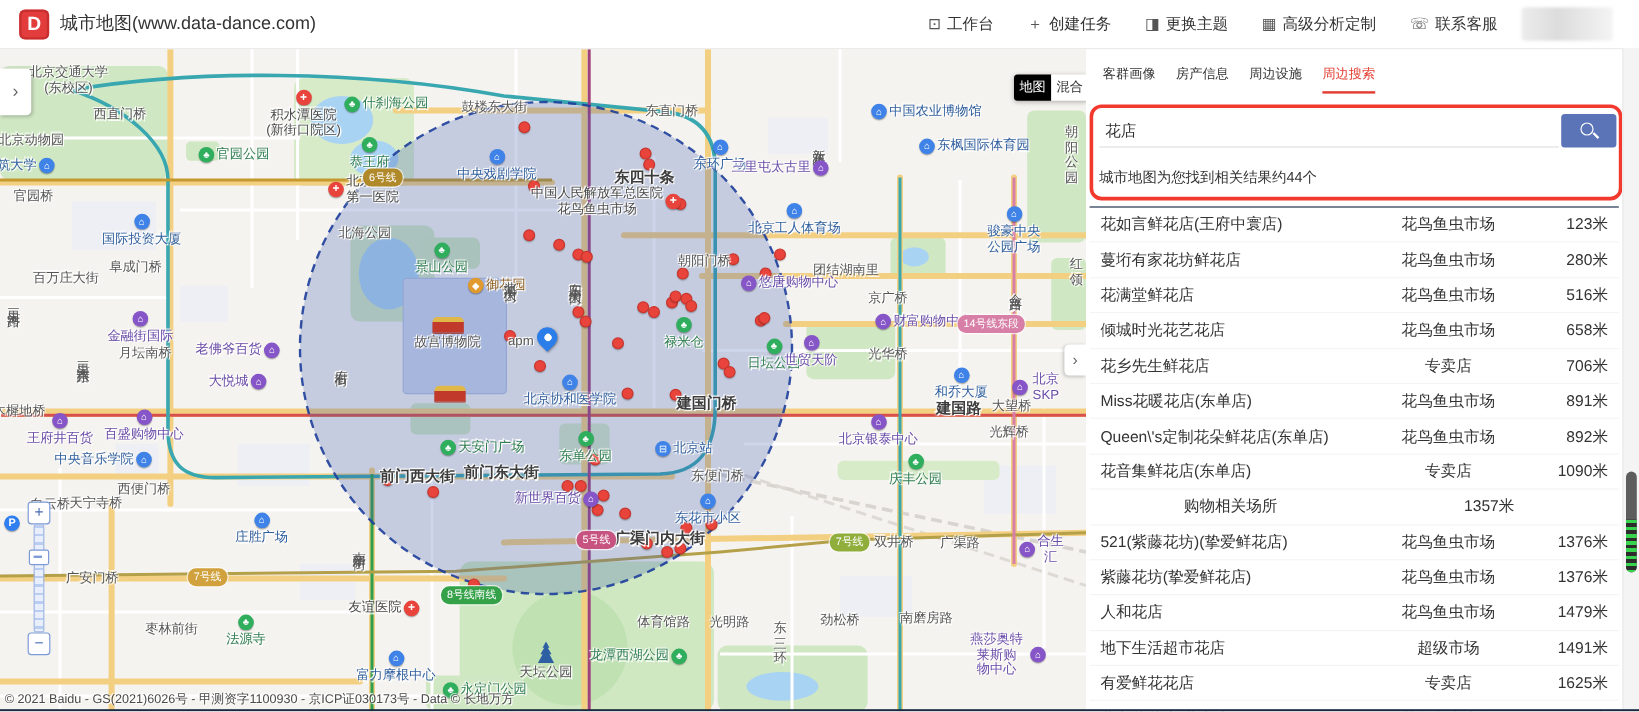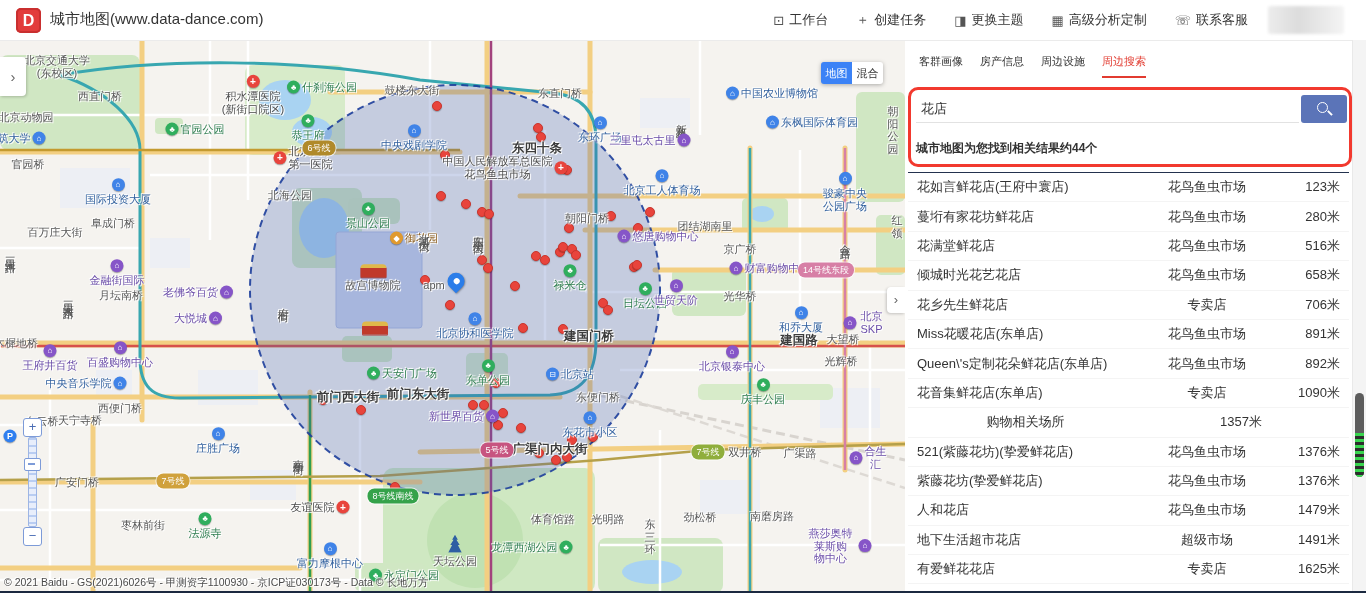--- a/index.html
+++ b/index.html
@@ -30,42 +30,42 @@
   .pin-red{background:#e8443c;font-size:10px;font-weight:bold}.pin-train{background:#3f83e8}
   .pin-orange{background:#e09a2f}.pin-pblue{background:#2f7ff0;font-size:9px;font-weight:bold}
   .palace{width:26px;height:13px;background:linear-gradient(#e0b84a 0 4px,#c0392b 4px);border-radius:4px 4px 1px 1px;box-shadow:0 1px 0 #9c2b20;}
   .temple{width:18px;height:18px;background:#2e5fa3;clip-path:polygon(50% 0,66% 28%,58% 28%,76% 58%,66% 58%,88% 100%,12% 100%,34% 58%,24% 58%,42% 28%,34% 28%);}
   .dot{position:absolute;width:8px;height:8px;background:#e8443c;border:1px solid #c9352d;border-radius:50%;transform:translate(-50%,-50%);box-shadow:0 1px 1px rgba(0,0,0,.25);}
   .badge{position:absolute;transform:translate(-50%,-50%);font-size:9px;color:#fff;padding:1px 5px;border-radius:7px;white-space:nowrap;box-shadow:0 0 0 1px rgba(255,255,255,.7);}
   #center-pin{position:absolute;left:456px;top:248px;width:17px;height:17px;background:#2b7de9;border-radius:50% 50% 50% 0;transform:translate(-50%,-90%) rotate(-45deg);box-shadow:0 1px 2px rgba(0,0,0,.4);}
   #center-pin::after{content:"";position:absolute;left:5.5px;top:5.5px;width:6px;height:6px;background:#fff;border-radius:50%;}
   #maptype{position:absolute;left:821px;top:22px;display:flex;z-index:20;filter:drop-shadow(0 1px 2px rgba(0,0,0,.3));}
   #maptype .mt{width:31px;height:22px;font-size:11px;line-height:22px;text-align:center;cursor:pointer;}
-  #mt-map{background:#3b82f6;color:#fff;border-radius:3px 0 0 3px;}
+  #mt-map{background:#000000;color:#fff;border-radius:3px 0 0 3px;margin-left:24px;}
   #mt-hybrid{background:#fff;color:#333;border-radius:0 3px 3px 0;}
   #expand-left{position:absolute;left:0;top:17px;width:26px;height:39px;background:#fff;border-radius:0 4px 4px 0;box-shadow:1px 1px 3px rgba(0,0,0,.2);color:#666;font-size:15px;text-align:center;line-height:39px;cursor:pointer;z-index:20;}
   #collapse-right{position:absolute;left:887px;top:247px;width:18px;height:26px;background:#fff;border-radius:4px 0 0 4px;box-shadow:-1px 1px 3px rgba(0,0,0,.2);color:#666;font-size:13px;text-align:center;line-height:26px;cursor:pointer;z-index:20;}
   #zoomctl{position:absolute;left:23px;top:378px;width:19px;z-index:20;}
   .zbtn{width:19px;height:19px;background:#fff;border:1px solid #7d9bd8;border-radius:3px;box-sizing:border-box;font-size:13px;color:#4a6db5;text-align:center;line-height:16px;cursor:pointer;}
   #ztrack{margin:0 auto;width:7px;height:88px;background:repeating-linear-gradient(#b9cdf2 0 2px,#e8eefb 2px 7px);border:1px solid #9db5e4;border-radius:2px;position:relative;}
   #zthumb{position:absolute;left:-5px;top:20px;width:15px;height:11px;background:#fff;border:1px solid #7d9bd8;border-radius:2px;cursor:grab;}
   #zthumb::after{content:"";position:absolute;left:3px;top:4px;width:7px;height:1.5px;background:#7d9bd8;}
   #copyright{position:absolute;left:4px;bottom:3px;font-size:10.5px;color:#4a4a4a;text-shadow:0 0 2px #fff,1px 1px 0 #fff,-1px -1px 0 #fff;z-index:15;}
   
   #panel{position:absolute;left:905px;top:40px;width:447px;height:553px;background:#fff;overflow:hidden;}
   #tabs{position:absolute;left:14px;top:14px;display:flex;gap:17px;}
   .tab{font-size:11px;color:#333;padding-bottom:7px;cursor:pointer;text-align:right;}
   .tab.active{color:#e23b30;border-bottom:2.5px solid #e23b30;}
   #annot{position:absolute;left:3px;top:47px;width:438px;height:74px;border:3px solid #f2392e;border-radius:10px;pointer-events:none;z-index:30;}
   #searchrow{position:absolute;left:11px;top:55px;width:431px;height:28px;}
   #search-input{position:absolute;left:0;top:0;width:383px;height:28px;border:none;border-bottom:1px solid #e2e2e2;font-size:13px;color:#333;padding:0 0 0 5px;box-sizing:border-box;outline:none;font-family:inherit;}
   #search-btn{position:absolute;left:385px;top:0;width:46px;height:28px;background:#5b74b8;border:none;border-radius:3px;cursor:pointer;}
   .mag{position:absolute;left:16px;top:7px;width:9px;height:9px;border:1.6px solid #fff;border-radius:50%;}
   .mag-handle{position:absolute;left:26px;top:17px;width:6px;height:1.8px;background:#fff;transform:rotate(45deg);}
-  #summary{position:absolute;left:11px;right:8px;top:100px;display:flex;font-size:12px;font-weight:bold;}
+  #summary{position:absolute;left:11px;right:8px;top:100px;display:flex;font-size:12px;}
   #summary-left{color:#333;}
   #summary-right{color:#e23b30;}
   #results{position:absolute;left:3px;top:132px;width:441px;border-top:1.5px solid #23324e;}
   .row{display:grid;grid-template-columns:1fr 128px 78px;height:28.4px;align-items:center;border-bottom:1px solid #f4f4f4;font-size:13px;color:#333;}
   .c-nm{padding-left:9px;white-space:nowrap;overflow:hidden;}
   .c-cat{text-align:center;white-space:nowrap;}
   .c-dist{text-align:right;padding-right:9px;white-space:nowrap;}
   
   #scrollbar{position:absolute;left:1352px;top:40px;width:14px;height:553px;background:#f4f4f4;border-left:1px solid #e9e9e9;z-index:70;}
   #scroll-thumb{position:absolute;left:2px;top:353px;width:9px;height:84px;background:#5d5d5d;border-radius:5px;overflow:hidden;}
@@ -276,21 +276,21 @@
         <div class="maplabel" style="left: 28px; top: 124px;"><span class="t">官园桥</span></div>
         <div class="maplabel ipos-above" style="left: 308px; top: 88px;"><span class="pin pin-green">♣</span><span class="t c-green">恭王府</span></div>
         <div class="maplabel ipos-above" style="left: 414px; top: 98px;"><span class="pin pin-blue">⌂</span><span class="t c-blue">中央戏剧学院</span></div>
         <div class="maplabel" style="left: 55px; top: 150px; margin-top: 42px;"><span class="t">百万庄大街</span></div>
         <div class="maplabel ipos-above" style="left: 118px; top: 152px;"><span class="pin pin-blue">⌂</span><span class="t c-blue">国际投资大厦</span></div>
         <div class="maplabel" style="left: 113px; top: 183px;"><span class="t">阜成门桥</span></div>
         <div class="maplabel vert" style="left: 10px; top: 212px;"><span class="t">三里河路</span></div>
         <div class="maplabel vert" style="left: 68px; top: 257px;"><span class="t">三里河东路</span></div>
         <div class="maplabel" style="left: 303px; top: 118px;"><span class="pin pin-red">+</span><span class="t c-red">北京大学
 第一医院</span></div>
-        <div class="maplabel" style="left: 290px; top: 155px; text-align: center;"><span class="t">北海公园</span></div>
+        <div class="maplabel" style="left: 304px; top: 155px; text-align: center;"><span class="t">北海公园</span></div>
         <div class="maplabel ipos-above" style="left: 368px; top: 176px;"><span class="pin pin-green">♣</span><span class="t c-green">景山公园</span></div>
         <div class="maplabel" style="left: 414px; top: 198px;"><span class="pin pin-orange">◆</span><span class="t c-orange">御花园</span></div>
         <div class="maplabel ipos-above" style="left: 373px; top: 238px;"><span class="palace"></span><span class="t">故宫博物院</span></div>
         <div class="maplabel" style="left: 375px; top: 288px;"><span class="palace"></span></div>
         <div class="maplabel" style="left: 402px; top: 333px;"><span class="pin pin-green">♣</span><span class="t c-green">天安门广场</span></div>
         <div class="maplabel vert" style="left: 283px; top: 262px;"><span class="t">府右街</span></div>
         <div class="maplabel vert" style="left: 424px; top: 190px;"><span class="t">北河沿大街</span></div>
         <div class="maplabel vert" style="left: 478px; top: 192px;"><span class="t">东四南大街</span></div>
         <div class="maplabel ipos-right" style="left: 198px; top: 252px;"><span class="pin pin-purple">⌂</span><span class="t c-purple">老佛爷百货</span></div>
         <div class="maplabel ipos-right" style="left: 198px; top: 278px;"><span class="pin pin-purple">⌂</span><span class="t c-purple">大悦城</span></div>

